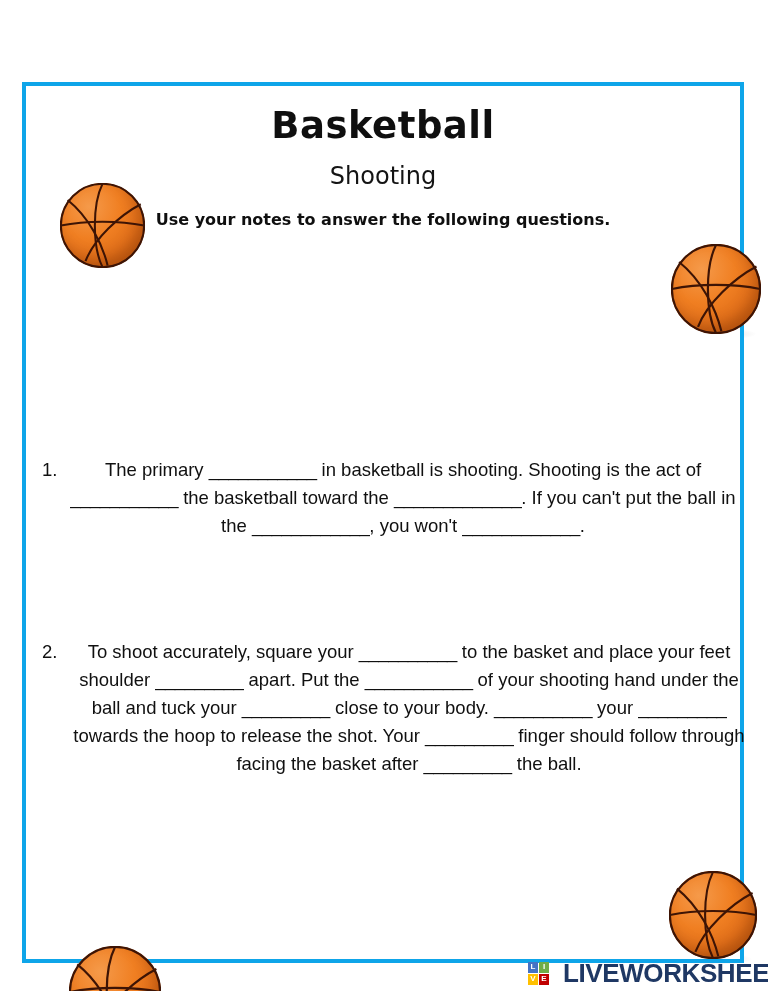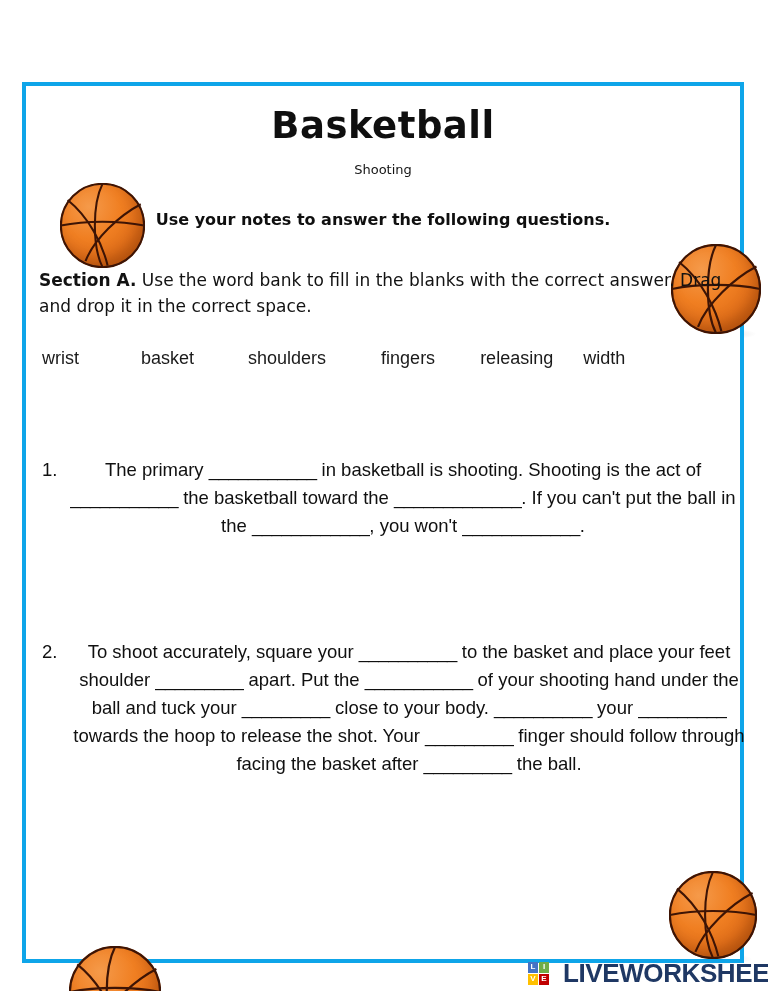--- a/index.html
+++ b/index.html
@@ -69,21 +69,21 @@
     font-weight: bold;
     color: #0f0f0f;
     letter-spacing: 0.5px;
   }
   .subtitle {
     position: absolute;
     left: 0; right: 0;
     top: 76px;
     text-align: center;
     font-family: "DejaVu Sans", sans-serif;
-    font-size: 13px;
+    font-size: 24px;
     color: #141414;
   }
   .instruction-top {
     position: absolute;
     left: 0; right: 0;
     top: 124px;
     text-align: center;
     font-family: "DejaVu Sans", sans-serif;
     font-size: 16px;
     font-weight: bold;
@@ -241,34 +241,22 @@
       <path d="M1 50 C 30 44, 70 44, 99 50" fill="none" stroke="#3d1405" stroke-width="2.4"></path>
       <path d="M9 20 C 34 40, 50 72, 56 97" fill="none" stroke="#3d1405" stroke-width="2.4"></path>
       <path d="M95 25 C 70 38, 40 66, 30 92" fill="none" stroke="#3d1405" stroke-width="2.4"></path>
     </svg>
   </div>
 
   <div class="title">Basketball</div>
   <div class="subtitle">Shooting</div>
   <div class="instruction-top">Use your notes to answer the following questions.</div>
 
-  <div class="section-block">
-    <span class="section-label">Section A.</span>
-    <span>Use the word bank to fill in the blanks with the correct answer. Drag and drop it in the correct space.</span>
-  </div>
 
   <div class="wordbank">
-    <div class="wb-row wb-row-2">
-      <span class="word">wrist</span>
-      <span class="word">basket</span>
-      <span class="word">shoulders</span>
-      <span class="word">fingers</span>
-      <span class="word">releasing</span>
-      <span class="word">width</span>
-    </div>
   </div>
 
   <div class="question" id="question-1">
     <span class="q-num">1.</span>
     <span class="q-body"><span>The primary </span><span class="blank">___________</span><span> in basketball is shooting. Shooting is the act of </span><span class="blank">___________</span><span> the basketball toward the </span><span class="blank">_____________</span><span>. If you can't put the ball in the </span><span class="blank">____________</span><span>, you won't </span><span class="blank">____________</span><span>.</span></span>
   </div>
 
   <div class="question" id="question-2">
     <span class="q-num">2.</span>
     <span class="q-body"><span>To shoot accurately, square your </span><span class="blank">__________</span><span> to the basket and place your feet shoulder </span><span class="blank">_________</span><span> apart. Put the </span><span class="blank">___________</span><span> of your shooting hand under the ball and tuck your </span><span class="blank">_________</span><span> close to your body. </span><span class="blank">__________</span><span> your </span><span class="blank">_________</span><span> towards the hoop to release the shot. Your </span><span class="blank">_________</span><span> finger should follow through facing the basket after </span><span class="blank">_________</span><span> the ball.</span></span>

